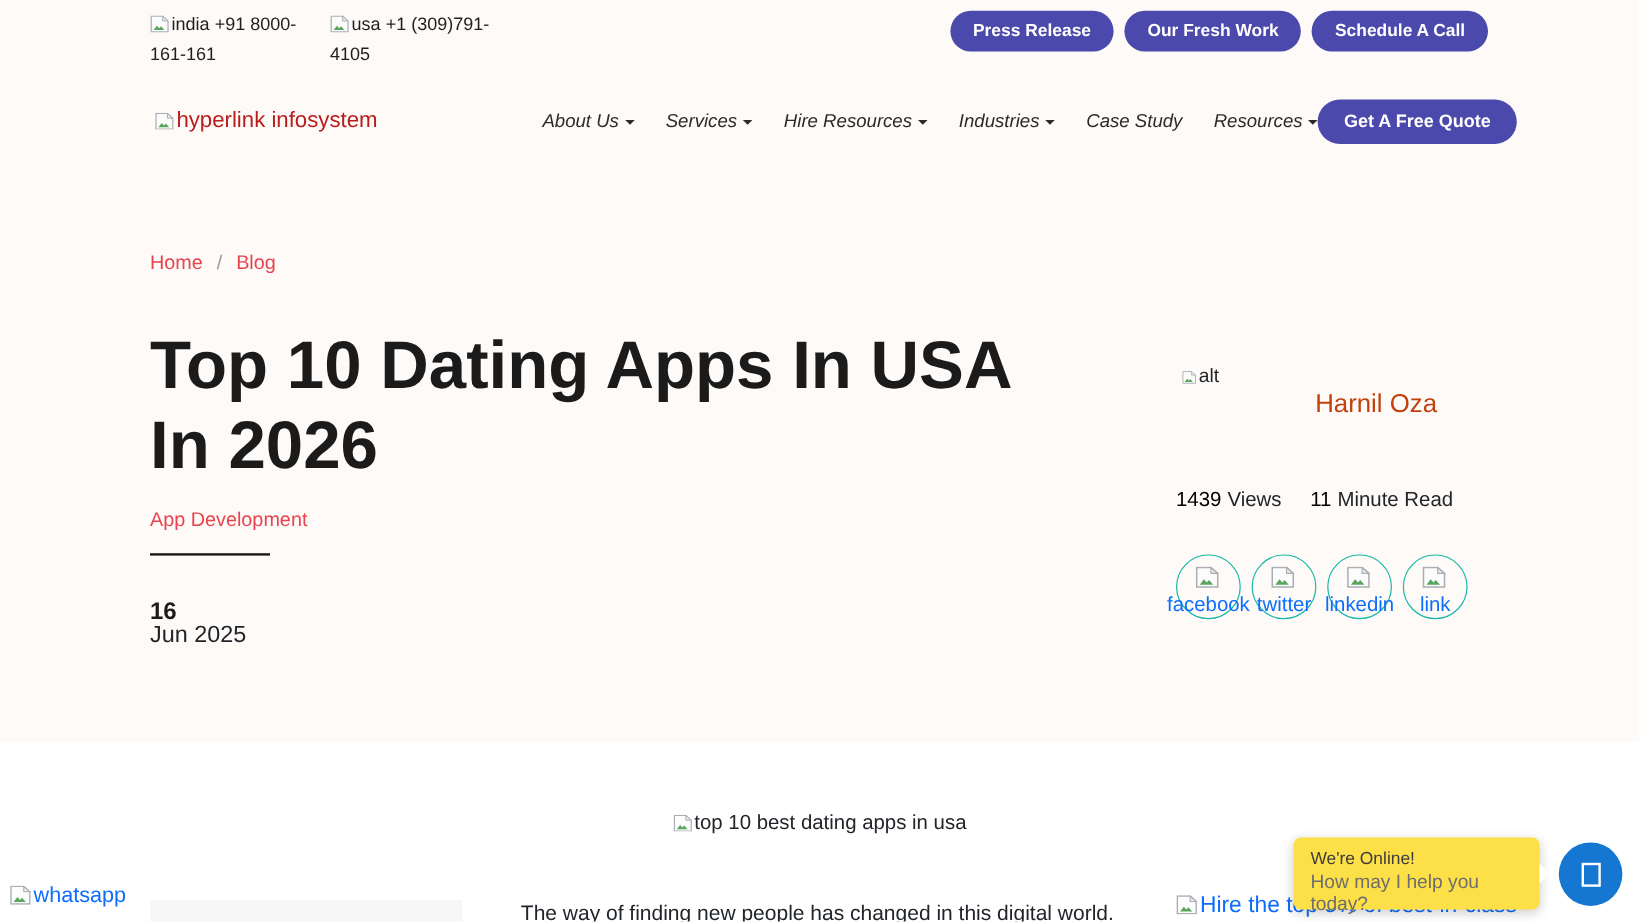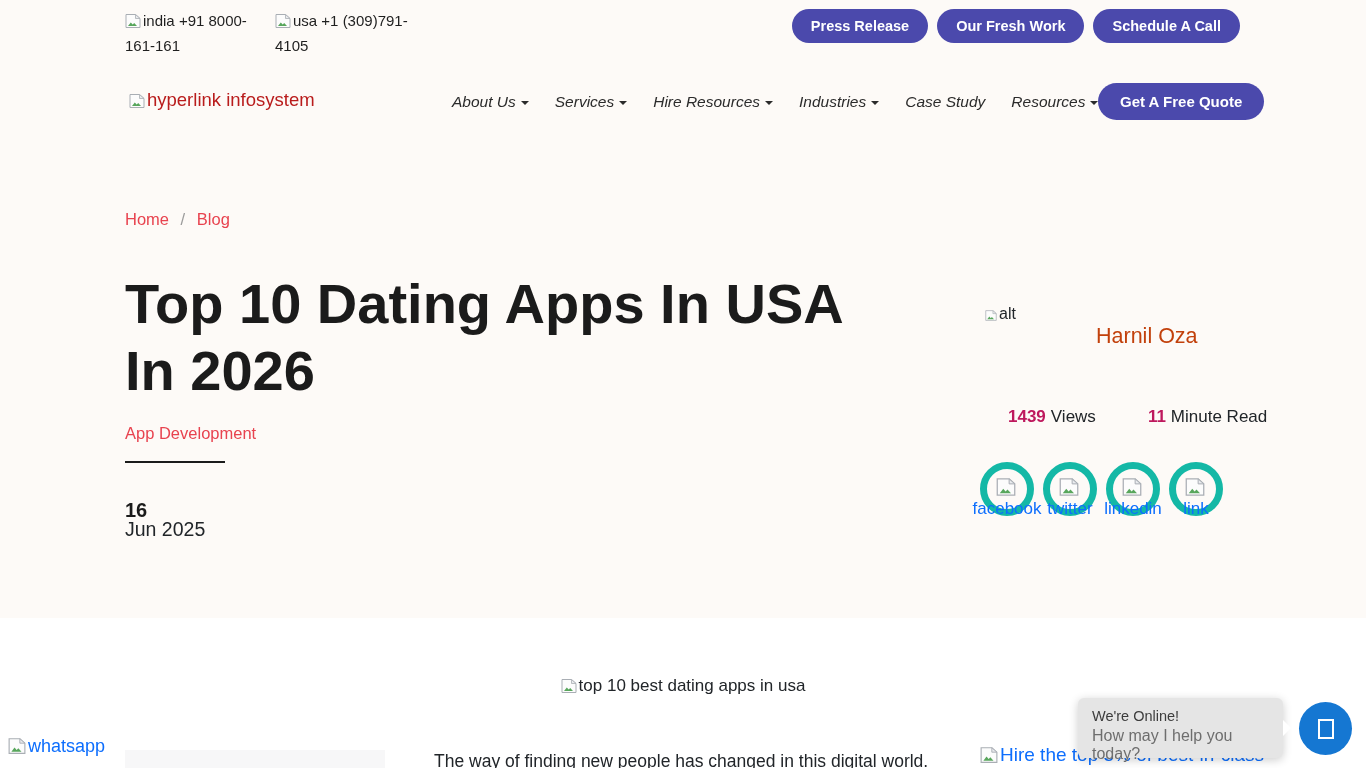--- a/index.html
+++ b/index.html
@@ -53,40 +53,40 @@
   }
   .category-link { position:absolute; left:125px; top:424px; font-size:16.5px; color:#e8434f; text-decoration:none; cursor:pointer; }
   .title-divider { position:absolute; left:125px; top:461px; width:100px; border-top:2px solid #1b1b1b; }
   .date-day { position:absolute; left:125px; top:499px; font-size:20px; font-weight:700; color:#1b1b1b; }
   .date-rest { position:absolute; left:125px; top:518px; font-size:19.5px; color:#212529; }
 
   
   .avatar-box { position:absolute; left:985px; top:305px; width:70px; height:64px; font-size:16px; color:#212529; }
   .author-name { position:absolute; left:1096px; top:324px; font-size:21.5px; color:#c2410c; text-decoration:none; }
   .stats-row { position:absolute; left:980px; top:407px; font-size:17px; color:#212529; display:flex; gap:24px; }
-  .stat-num { color:#be185d; font-weight:700; margin-right:5px;margin-left:28px; }
+  .stat-num { color:#000000; font-weight:400; margin-right:5px; }
   .share-row { position:absolute; left:980px; top:462px; display:flex; gap:9px; }
   .share-circle {
-    width:54px; height:54px; border:7px solid #14b8a6; border-radius:50%;
+    width:54px; height:54px; border:1px solid #14b8a6; border-radius:50%;
     display:flex; flex-direction:column; align-items:center; justify-content:flex-start;
     padding-top:9px; text-decoration:none; cursor:pointer; overflow:visible;
   }
   .share-circle .share-label { font-size:17px; color:#0d6efd; white-space:nowrap; margin-top:1px; }
 
   
   .featured-alt { position:absolute; left:0; top:676px; width:1366px; text-align:center; font-size:17px; color:#212529; }
   .intro-par { position:absolute; left:434px; top:748px; width:505px; font-size:17.5px; line-height:1.55; color:#212529; }
   .whatsapp-link { position:absolute; left:8px; top:736px; font-size:18px; color:#0d6efd; text-decoration:none; cursor:pointer; }
   .toc-box { position:absolute; left:125px; top:750px; width:260px; height:18px; background:#f7f7f8; }
   .hire-link { position:absolute; left:980px; top:744px; font-size:19px; color:#0d6efd; text-decoration:none; cursor:pointer; z-index:1; }
 
   
   .chat-tooltip {
     position:absolute; left:1078px; top:698px; width:205px; height:60px;
-    background:#e5e5e5; border-radius:6px; box-shadow:0 2px 10px rgba(0,0,0,0.2);
+    background:#fde047; border-radius:6px; box-shadow:0 2px 10px rgba(0,0,0,0.2);
     padding:10px 14px; z-index:5;
   }
   .chat-tooltip .arrow {
     position:absolute; right:-8px; top:22px; width:0; height:0;
     border-top:8px solid transparent; border-bottom:8px solid transparent; border-left:8px solid #ffffff;
   }
   .chat-line1 { font-size:14.5px; color:#3c3c3c; }
   .chat-line2 { font-size:16px; color:#6e6e6e; margin-top:3px; }
   .chat-btn {
     position:absolute; left:1299px; top:702px; width:53px; height:53px; border-radius:50%;

